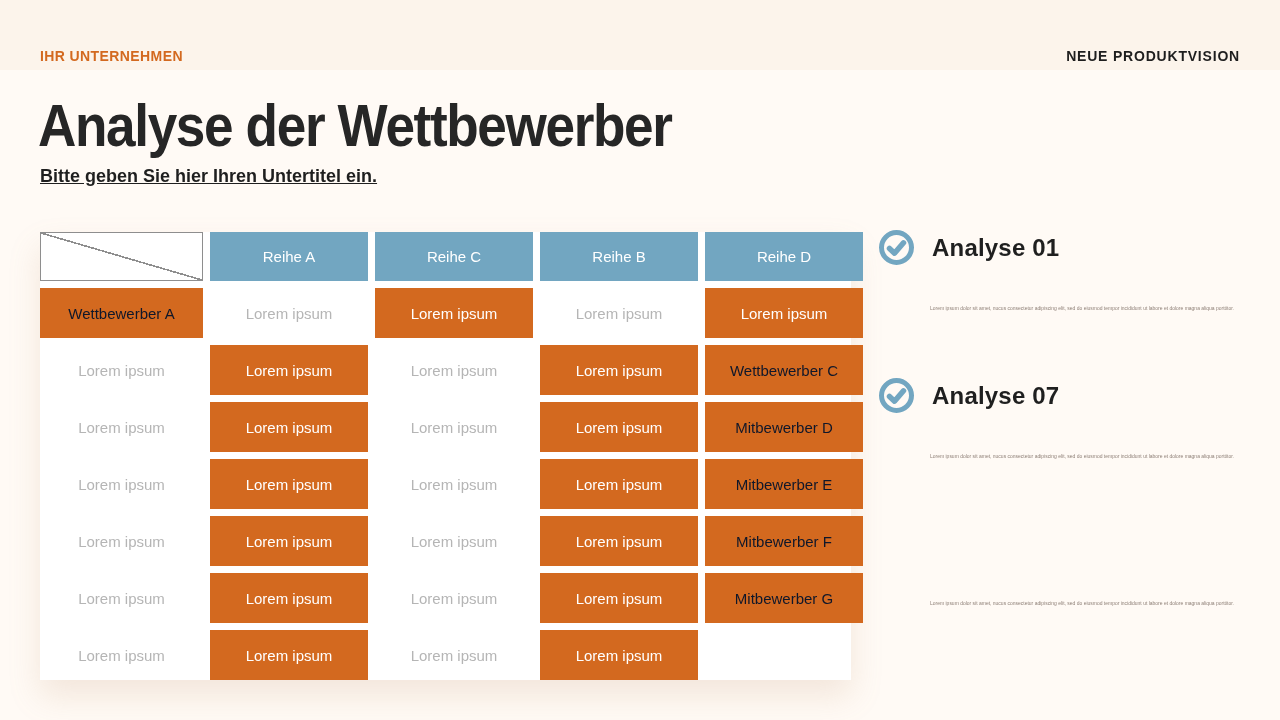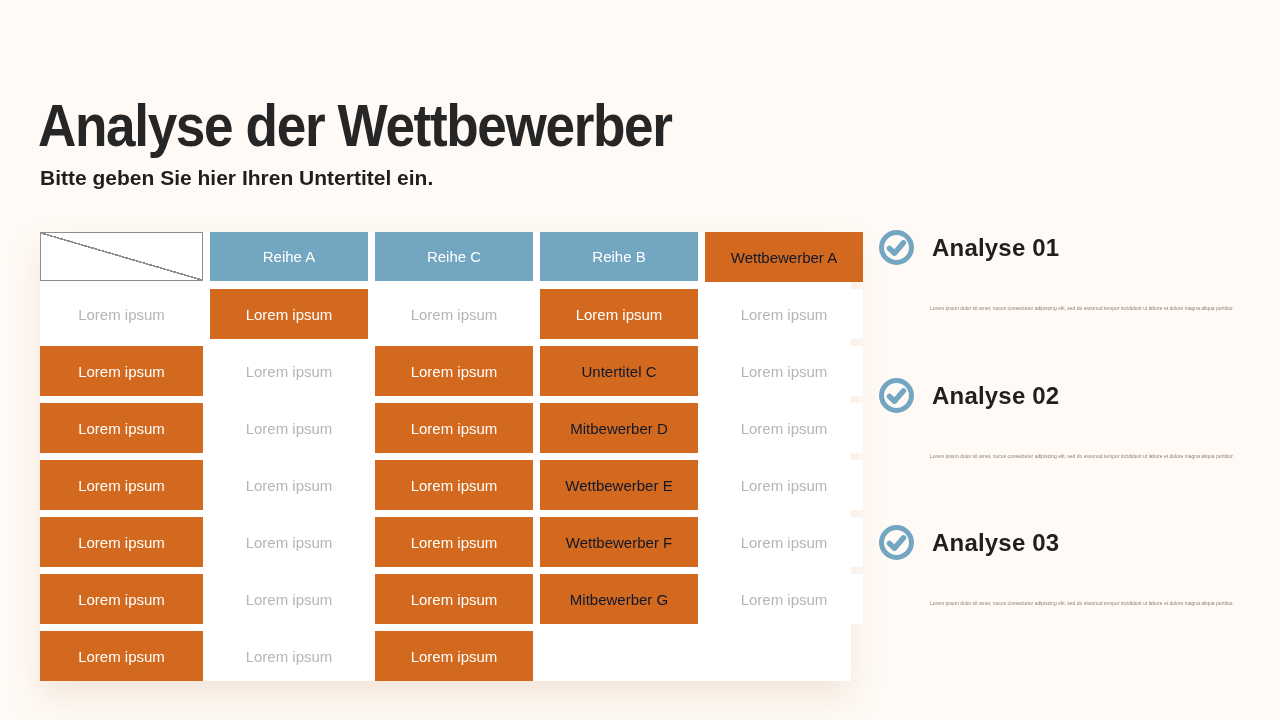--- a/index.html
+++ b/index.html
@@ -27,21 +27,21 @@
 
   
   .page-title {
     position:absolute; left:38px; top:96px;
     font-size:59px; line-height:1.05; font-weight:bold; color:#262626;
     letter-spacing:-1.5px; transform:scaleX(0.9); transform-origin:left top;
     white-space:nowrap;
   }
   .page-subtitle {
     position:absolute; left:40px; top:166px;
-    font-size:21px; font-weight:bold; color:#1F1F1F;
+    font-size:18px; font-weight:bold; color:#1F1F1F;text-decoration:underline;
   }
 
   
   .ctable {
     position:absolute; left:40px; top:232px; width:811px;
     display:grid;
     grid-template-columns:163px 158px 158px 158px 158px;
     column-gap:4px; row-gap:2px;
     background:#FFFFFF;
     box-shadow:0 16px 30px rgba(188,146,104,0.18);
@@ -75,61 +75,66 @@
     position:absolute; left:52px; top:76px;
     font-size:6px; color:#8F8178; white-space:nowrap;
     transform:scaleX(0.83); transform-origin:left top;
   }
 </style>
 </head>
 <body>
 
 <div class="slide">
 
+  <div class="topbar">
+    <span class="company">IHR UNTERNEHMEN</span>
+    <span class="project">NEUE PRODUKTVISION</span>
+  </div>
 
   <h1 class="page-title">Analyse der Wettbewerber</h1>
   <h2 class="page-subtitle">Bitte geben Sie hier Ihren Untertitel ein.</h2>
 
   <div class="ctable">
 
     <div class="cell hrow corner"></div>
     <div class="cell hrow th">Reihe A</div>
     <div class="cell hrow th">Reihe C</div>
     <div class="cell hrow th">Reihe B</div>
+    <div class="cell hrow th">Reihe D</div>
 
     <div class="cell rowlabel">Wettbewerber A</div>
     <div class="cell cw">Lorem ipsum</div>
     <div class="cell co">Lorem ipsum</div>
     <div class="cell cw">Lorem ipsum</div>
     <div class="cell co">Lorem ipsum</div>
 
     <div class="cell cw">Lorem ipsum</div>
     <div class="cell co">Lorem ipsum</div>
     <div class="cell cw">Lorem ipsum</div>
     <div class="cell co">Lorem ipsum</div>
 
-    <div class="cell rowlabel">Untertitel C</div>
+    <div class="cell rowlabel">Wettbewerber C</div>
     <div class="cell cw">Lorem ipsum</div>
     <div class="cell co">Lorem ipsum</div>
     <div class="cell cw">Lorem ipsum</div>
     <div class="cell co">Lorem ipsum</div>
 
     <div class="cell rowlabel">Mitbewerber D</div>
     <div class="cell cw">Lorem ipsum</div>
     <div class="cell co">Lorem ipsum</div>
     <div class="cell cw">Lorem ipsum</div>
     <div class="cell co">Lorem ipsum</div>
 
-    <div class="cell rowlabel">Wettbewerber E</div>
+    <div class="cell rowlabel">Mitbewerber E</div>
     <div class="cell cw">Lorem ipsum</div>
     <div class="cell co">Lorem ipsum</div>
     <div class="cell cw">Lorem ipsum</div>
     <div class="cell co">Lorem ipsum</div>
 
-    <div class="cell rowlabel">Wettbewerber F</div>
+    <div class="cell rowlabel">Mitbewerber F</div>
     <div class="cell cw">Lorem ipsum</div>
     <div class="cell co">Lorem ipsum</div>
     <div class="cell cw">Lorem ipsum</div>
     <div class="cell co">Lorem ipsum</div>
 
     <div class="cell rowlabel">Mitbewerber G</div>
     <div class="cell cw">Lorem ipsum</div>
     <div class="cell co">Lorem ipsum</div>
     <div class="cell cw">Lorem ipsum</div>
     <div class="cell co">Lorem ipsum</div>
@@ -149,31 +154,22 @@
   </div>
 
   <div class="analysis" style="top:377px">
     <div class="analysis-head">
       <span class="check">
         <svg width="37" height="37" viewBox="0 0 37 37">
           <circle cx="18.5" cy="18.5" r="15" fill="none" stroke="#72A6C1" stroke-width="5"></circle>
           <path d="M11.5 19.5 L16.5 24.2 L25.5 13.8" fill="none" stroke="#72A6C1" stroke-width="5.5" stroke-linecap="round" stroke-linejoin="round"></path>
         </svg>
       </span>
-      <span class="analysis-title">Analyse 02</span>
+      <span class="analysis-title">Analyse 07</span>
     </div>
     <p class="analysis-body">Lorem ipsum dolor sit amet, nucus consectetur adipiscing elit, sed do eiusmod tempor incididunt ut labore et dolore magna aliqua porttitor.</p>
   </div>
 
   <div class="analysis" style="top:524px">
-    <div class="analysis-head">
-      <span class="check">
-        <svg width="37" height="37" viewBox="0 0 37 37">
-          <circle cx="18.5" cy="18.5" r="15" fill="none" stroke="#72A6C1" stroke-width="5"></circle>
-          <path d="M11.5 19.5 L16.5 24.2 L25.5 13.8" fill="none" stroke="#72A6C1" stroke-width="5.5" stroke-linecap="round" stroke-linejoin="round"></path>
-        </svg>
-      </span>
-      <span class="analysis-title">Analyse 03</span>
-    </div>
     <p class="analysis-body">Lorem ipsum dolor sit amet, nucus consectetur adipiscing elit, sed do eiusmod tempor incididunt ut labore et dolore magna aliqua porttitor.</p>
   </div>
 
 </div>
 
 </body></html>

